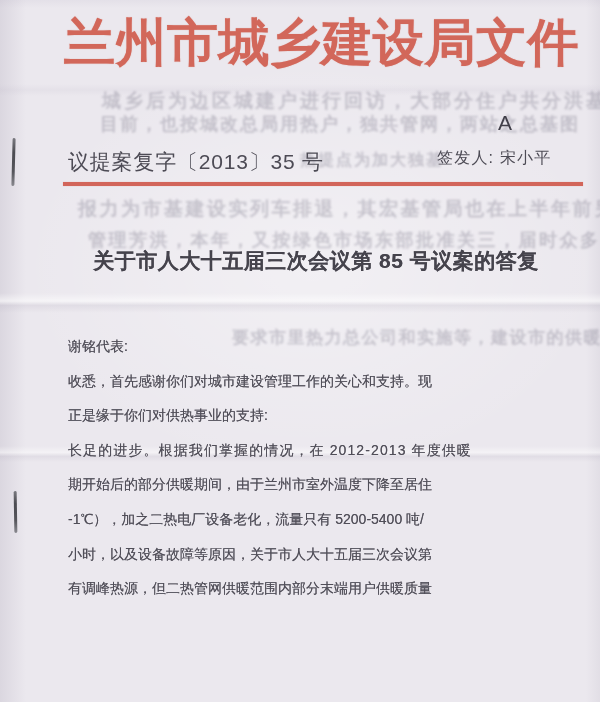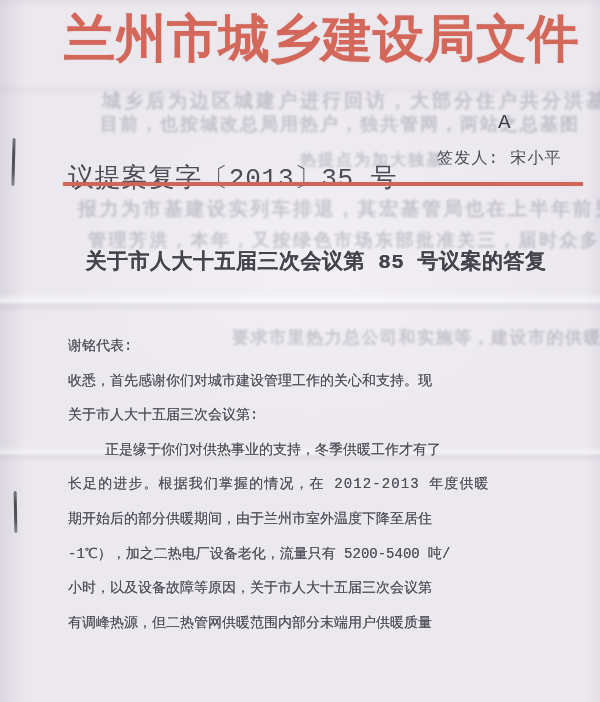--- a/index.html
+++ b/index.html
@@ -6,21 +6,21 @@
   #page{
     position:relative;
     width:600px;height:702px;
     overflow:hidden;
     background-color:#ebe8ee;
     background-image:
       radial-gradient(ellipse 420px 300px at 52% 38%, rgba(255,255,255,0.35), rgba(255,255,255,0) 70%),
       linear-gradient(90deg, rgba(176,170,186,0.28), rgba(176,170,186,0) 26px),
       linear-gradient(270deg, rgba(176,170,186,0.16), rgba(176,170,186,0) 14px),
       linear-gradient(180deg, rgba(205,200,214,0.25) 0, rgba(205,200,214,0) 8px);
-    font-family:Liberation Mono, monospace;
+    font-family:Liberation Sans, sans-serif;
   }
   .crease{position:absolute;left:0;width:600px;pointer-events:none;}
   .crease.c1{top:293px;height:20px;
     background:linear-gradient(180deg, rgba(255,255,255,0) 0%, rgba(255,255,255,0.55) 40%, rgba(178,172,188,0.20) 62%, rgba(255,255,255,0) 100%);}
   .crease.c2{top:446px;height:16px;
     background:linear-gradient(180deg, rgba(255,255,255,0) 0%, rgba(255,255,255,0.45) 40%, rgba(178,172,188,0.18) 65%, rgba(255,255,255,0) 100%);}
   .crease.c3{top:84px;height:12px;
     background:linear-gradient(180deg, rgba(255,255,255,0) 0%, rgba(188,182,198,0.14) 50%, rgba(255,255,255,0) 100%);}
 
   .header-title{
@@ -28,22 +28,22 @@
     line-height:70px;font-size:51px;font-weight:bold;
     letter-spacing:0.5px;white-space:nowrap;
     color:var(--red-head,#d2675a);
     text-shadow:0 0 1px rgba(210,103,90,0.55);
   }
   .copy-mark{
     position:absolute;top:111px;left:498px;
     font-size:21px;color:#413f49;letter-spacing:1px;
   }
   .doc-number{
-    position:absolute;top:160px;left:68px;
-    font-size:26px;color:#4d4b55;letter-spacing:0.8px;white-space:nowrap;
+    position:absolute;top:148px;left:68px;
+    font-size:21px;color:#4d4b55;letter-spacing:0.8px;white-space:nowrap;
   }
   .issuer{
     position:absolute;top:148px;left:437px;
     font-size:16px;color:#4d4b55;letter-spacing:1.2px;white-space:nowrap;
   }
   .red-rule{
     position:absolute;top:182px;left:63px;width:520px;height:4px;
     background:var(--red-rule,#d2655a);
     box-shadow:0 0 1px rgba(210,101,90,0.6);
   }
@@ -105,22 +105,21 @@
 
   <div class="issuer">签发人: 宋小平</div>
 
   <div class="red-rule"></div>
 
   <div class="doc-title">关于市人大十五届三次会议第 85 号议案的答复</div>
 
   <div class="body-block">
     <div class="bline">谢铭代表:</div>
       <div class="bline">收悉，首先感谢你们对城市建设管理工作的关心和支持。现</div>
-      <div class="bline">关于市人大十五届三次会议第:</div>
-      <div class="bline indent">正是缘于你们对供热事业的支持，冬季供暖工作才有了</div>
+      <div class="bline">正是缘于你们对供热事业的支持:</div>
       <div class="bline spread1">长足的进步。根据我们掌握的情况，在 2012-2013 年度供暖</div>
       <div class="bline">期开始后的部分供暖期间，由于兰州市室外温度下降至居住</div>
       <div class="bline">-1℃），加之二热电厂设备老化，流量只有 5200-5400 吨/</div>
       <div class="bline">小时，以及设备故障等原因，关于市人大十五届三次会议第</div>
       <div class="bline">有调峰热源，但二热管网供暖范围内部分末端用户供暖质量</div>
     </div>
 
   <div class="staple s1"></div>
   <div class="staple s2"></div>
 

